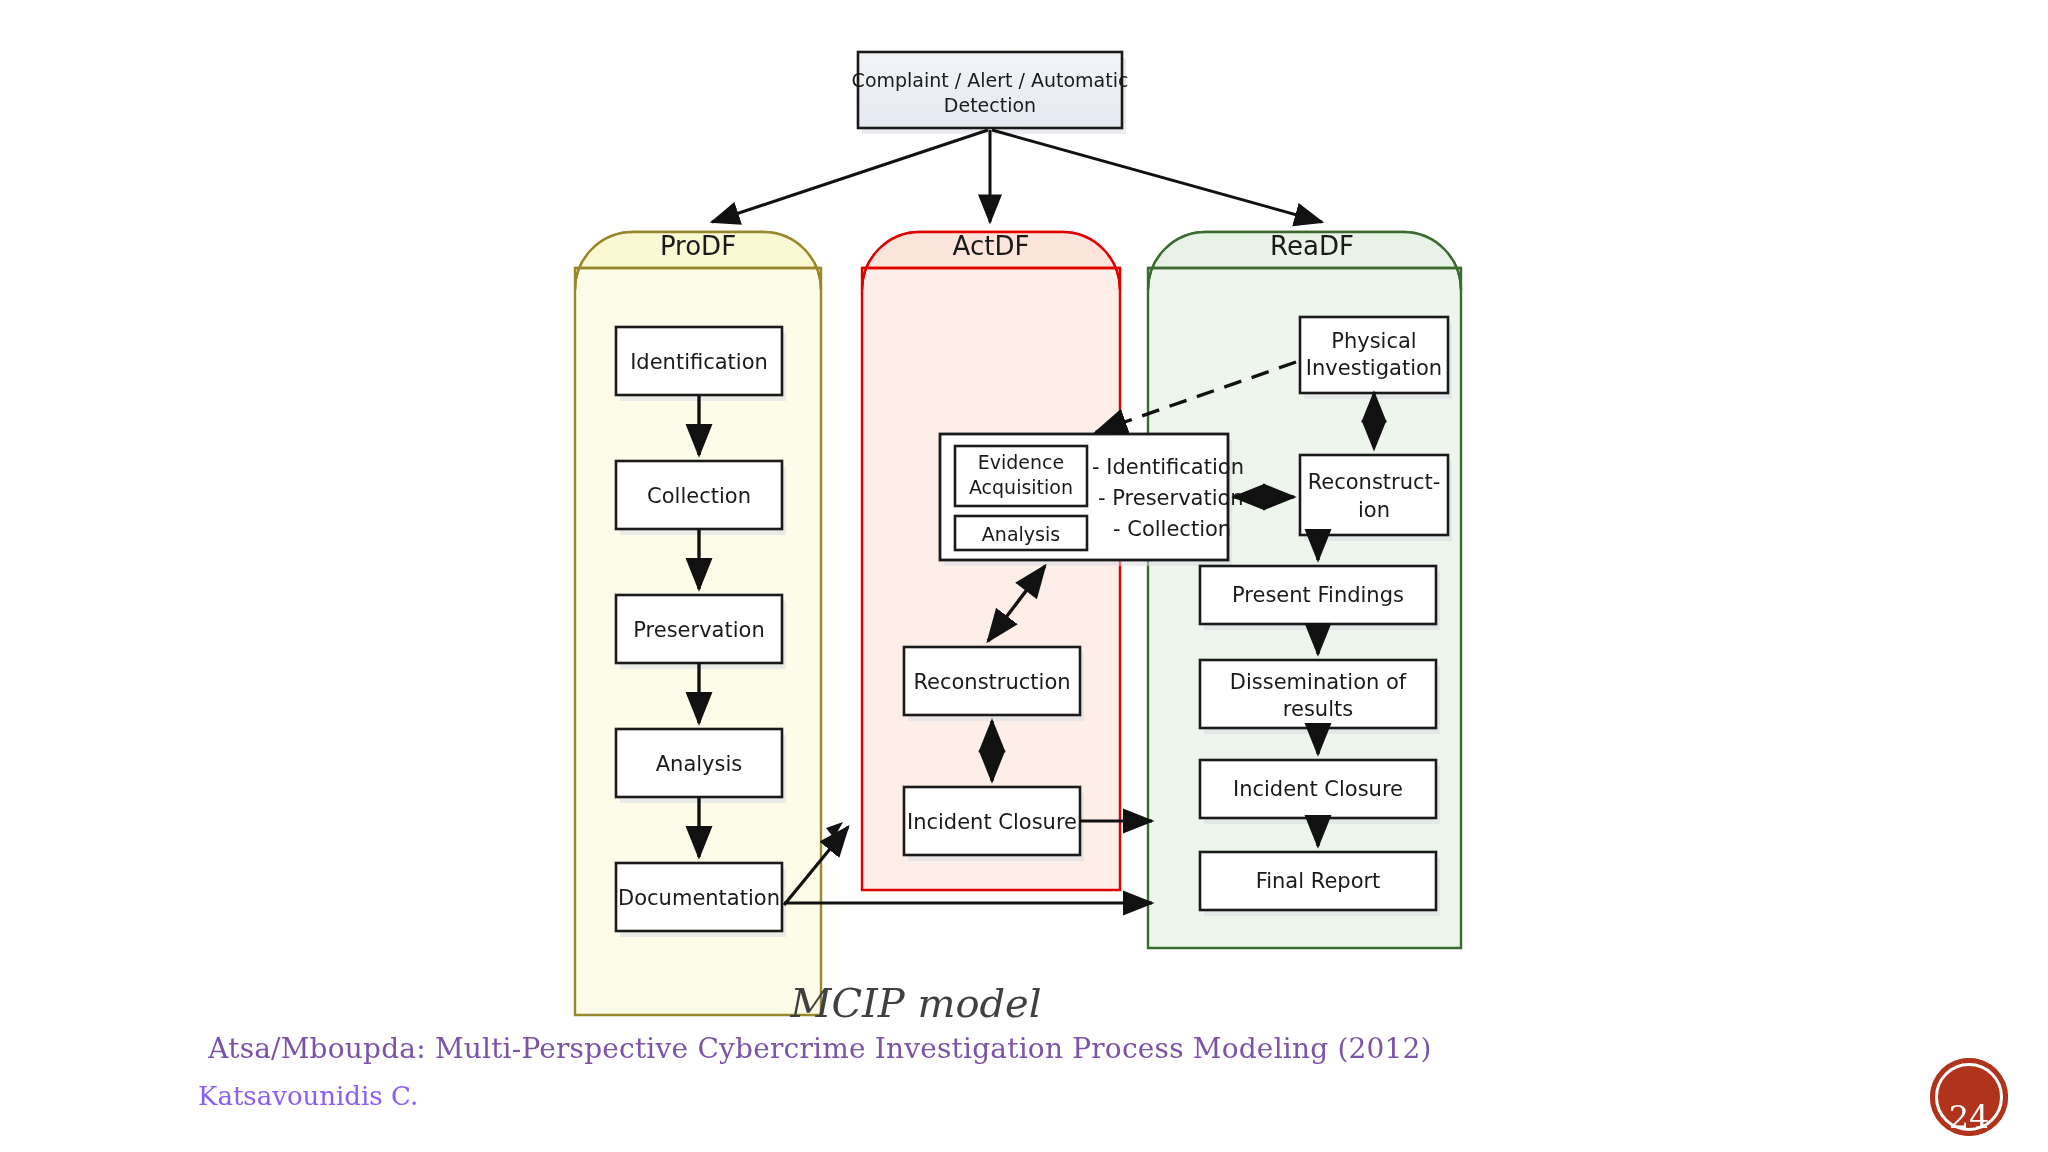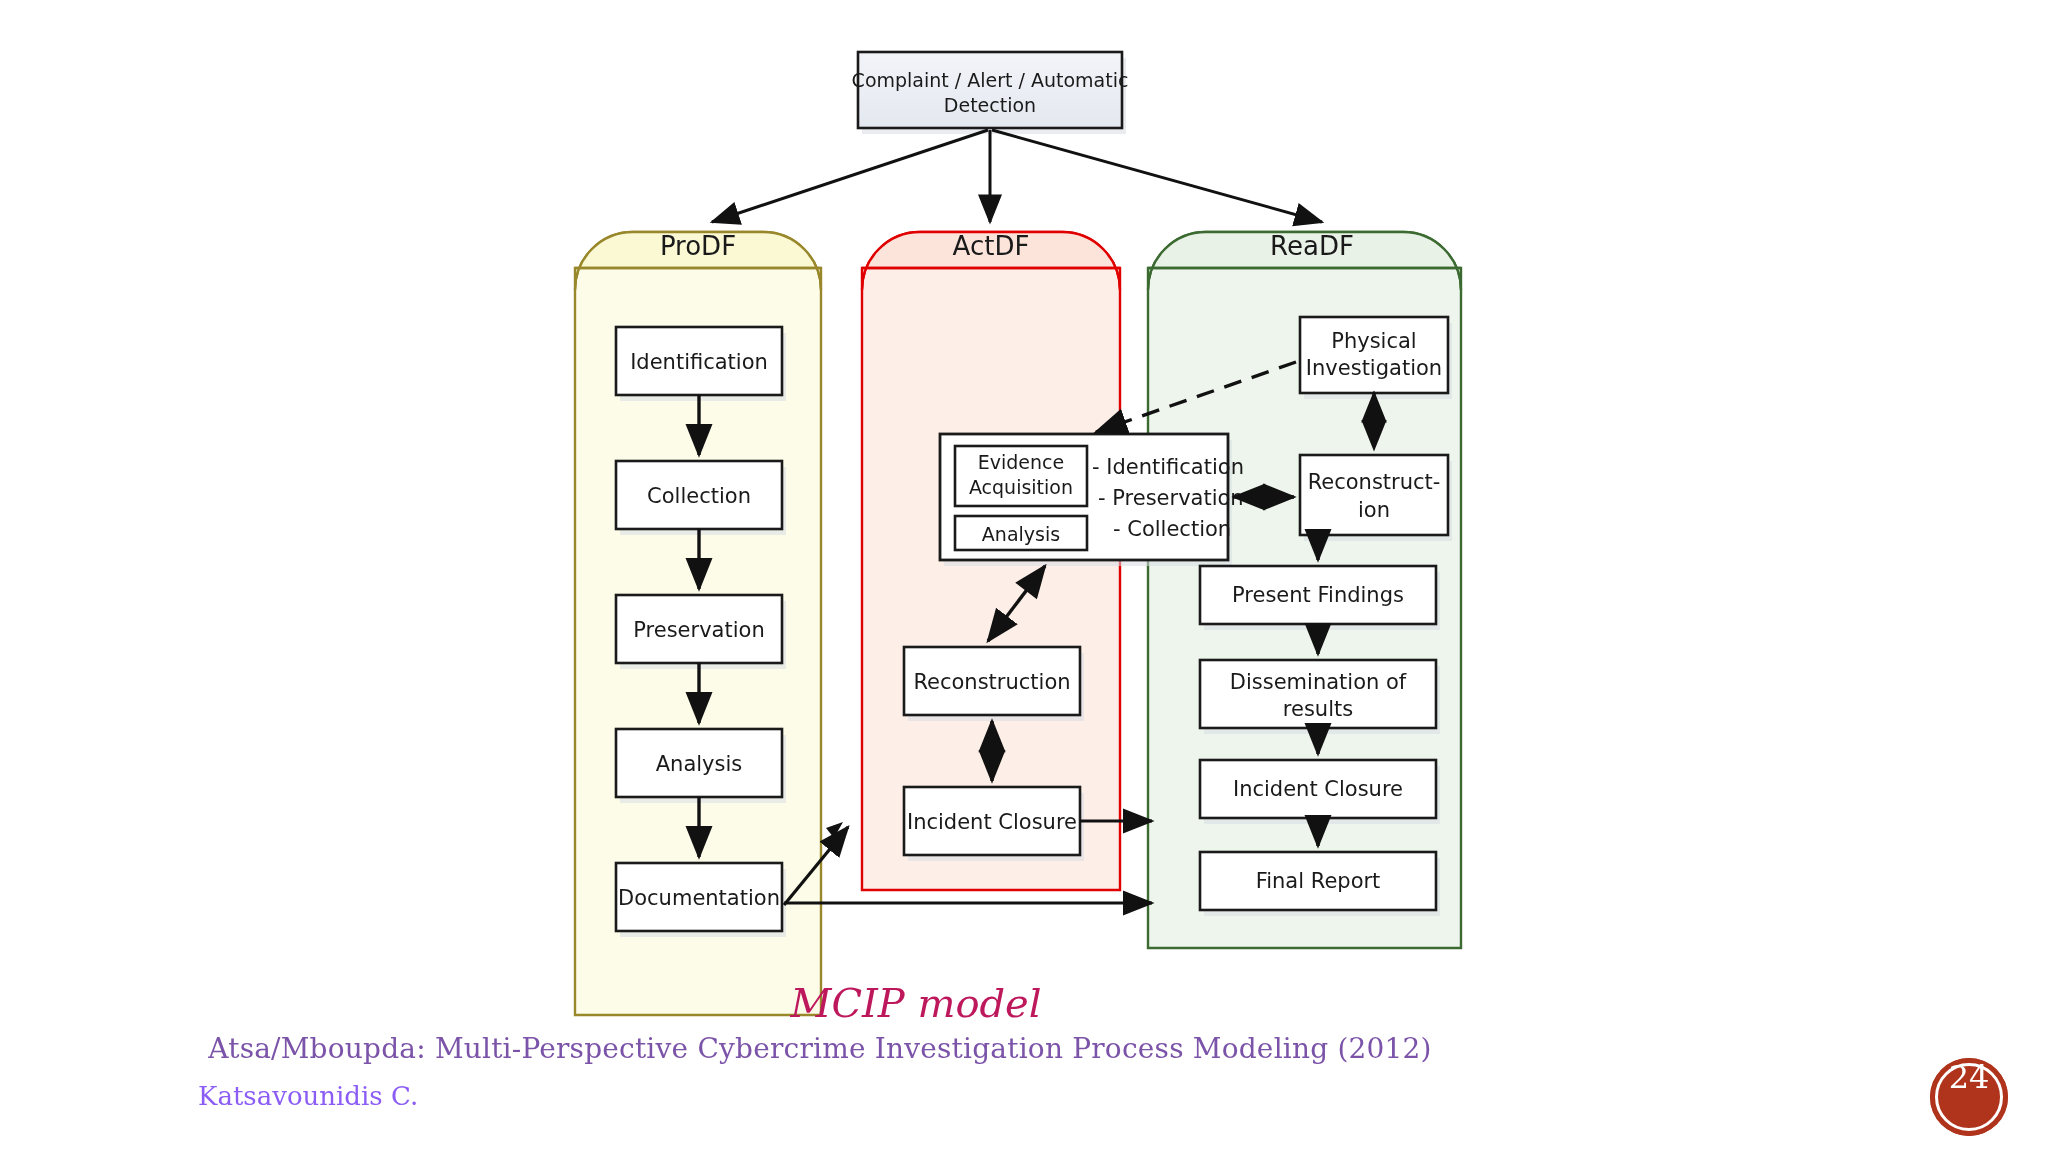--- a/index.html
+++ b/index.html
@@ -7,27 +7,27 @@
        font-family:"DejaVu Sans",sans-serif;}
   #slide{position:absolute;inset:0;background:#fff;}
   svg#diagram{position:absolute;left:0;top:0;width:2048px;height:1152px;}
   .nodeLabel{font-family:"DejaVu Sans",sans-serif;font-size:21px;fill:#1a1a1a;}
   .nodeLabelSm{font-family:"DejaVu Sans",sans-serif;font-size:19px;fill:#1a1a1a;}
   .laneLabel{font-family:"DejaVu Sans",sans-serif;font-size:26px;fill:#1a1a1a;}
   .bullet{font-family:"DejaVu Sans",sans-serif;font-size:21px;fill:#1a1a1a;}
   .boxRect{fill:#ffffff;stroke:#1a1a1a;stroke-width:2.6;}
   .shadow{fill:#d9dde4;opacity:.55;}
   .caption-title{position:absolute;left:0;width:1832px;text-align:center;
-      font-family:"DejaVu Serif",serif;font-style:italic;font-size:40px;color:#be185d;}
+      font-family:"DejaVu Serif",serif;font-style:italic;font-size:40px;color:#404040;}
   .caption-sub{position:absolute;left:0;width:1640px;text-align:center;
       font-family:"DejaVu Serif",serif;font-size:28px;color:#7B53A8;letter-spacing:.2px;}
   .footer-name{position:absolute;font-family:"DejaVu Serif",serif;font-size:26px;color:#8b5cf6;}
   .badge{position:absolute;width:78px;height:78px;border-radius:50%;
       background:#b0331c;box-shadow:inset 0 0 0 4px #b0331c;
-      display:flex;align-items:flex-start;justify-content:center;}
+      display:flex;align-items:flex-end;justify-content:center;}
   .badge::before{content:"";position:absolute;inset:5px;border:3px solid #ffffff;border-radius:50%;}
   .badge span{position:relative;font-family:"DejaVu Serif",serif;font-size:32px;color:#fff;}
 </style>
 </head>
 <body>
 
 <div id="slide">
 
 <svg id="diagram" viewBox="0 0 2048 1152" xmlns="http://www.w3.org/2000/svg">
   <defs>

